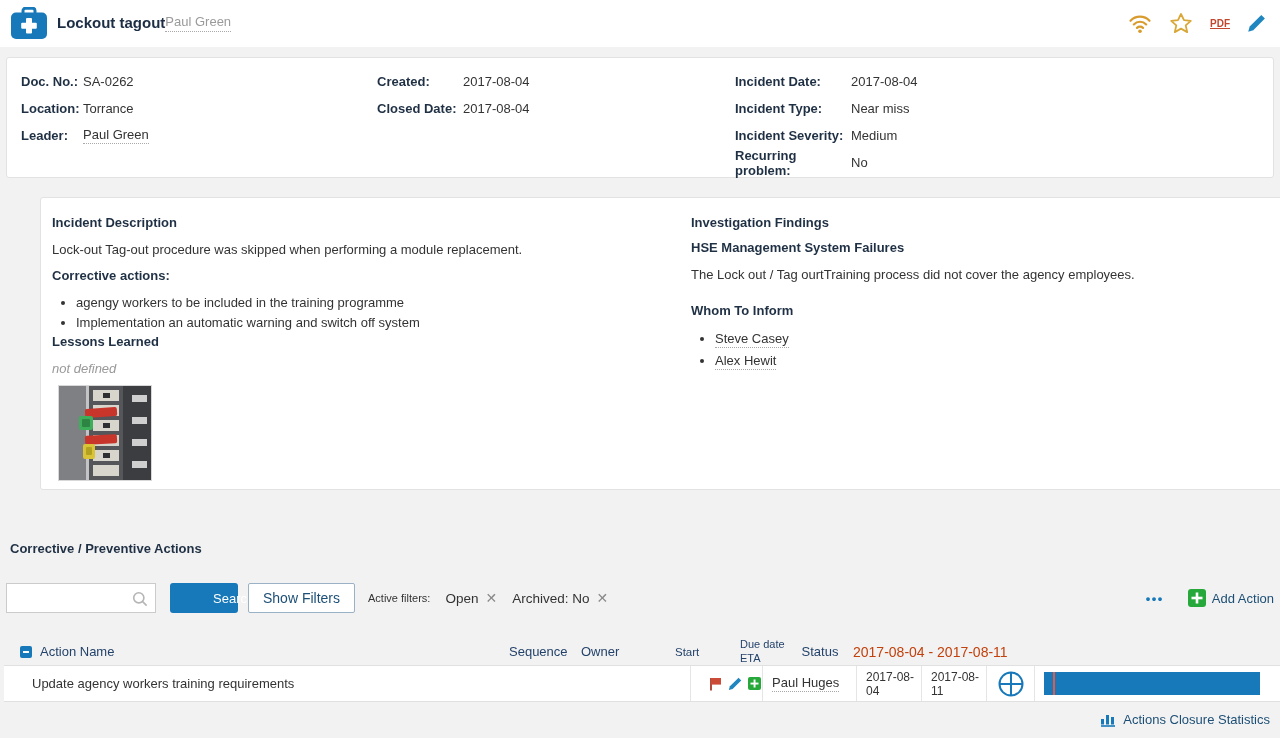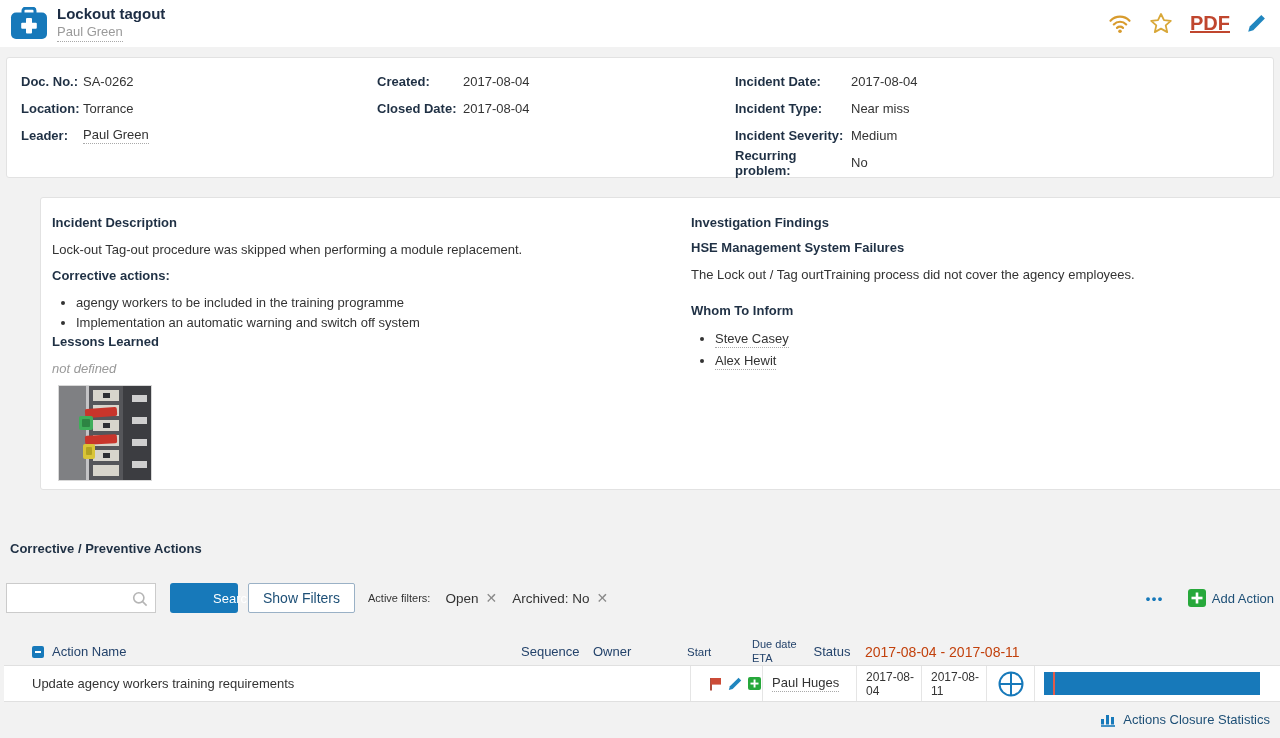--- a/index.html
+++ b/index.html
@@ -9,26 +9,26 @@
     background:#f2f2f2; color:#333;
     font-family:"Liberation Sans", sans-serif; font-size:13px;
   }
   
   .app-header {
     position:absolute; top:0; left:0; width:1280px; height:47px;
     background:#fff; display:flex; align-items:center; justify-content:space-between;
     padding:0 14px 0 10px;
   }
   .hdr-left { display:flex; align-items:center; gap:9px; }
-  .hdr-titles { display:flex; flex-direction:column; line-height:1.25; }
+  .hdr-titles { display:flex; line-height:1.25; }
   .page-title { font-size:15px; font-weight:bold; color:#1d2d44; }
   .hdr-owner { font-size:13px; color:#9a9a9a; align-self:flex-start;
     border-bottom:1px dotted #b9b9b9; cursor:pointer; }
   .hdr-right { display:flex; align-items:center; gap:17px; }
-  .pdf-link { color:#c0462e; font-weight:bold; font-size:20px;
+  .pdf-link { color:#c0462e; font-weight:bold; font-size:10px;
     text-decoration:underline; cursor:pointer; }
   .hdr-icon { cursor:pointer; display:flex; }
 
   
   .box { position:absolute; left:6px; width:1268px; background:#fff;
     border:1px solid #e2e2e2; border-radius:3px; }
   .box1 { top:57px; height:121px; }
   .box2 { top:197px; height:293px;margin-left:34px; }
 
   .info-col { position:absolute; top:10px; }
@@ -74,21 +74,21 @@
   .af-label { margin-left:13px; font-size:11px; }
   .chip { margin-left:15px; display:flex; align-items:center; gap:7px; font-size:13.5px; }
   .chip .x { color:#8a8a8a; font-size:14px; cursor:pointer; line-height:1; }
   .toolbar-right { margin-left:auto; display:flex; align-items:center; }
   .more-btn { color:#1779ba; font-weight:bold; font-size:13px; letter-spacing:1.5px;
     margin-right:24px; cursor:pointer; }
   .add-action { display:flex; align-items:center; gap:6px; color:#1d4f76;
     font-size:13px; cursor:pointer; }
 
   
-  .tbl-head { position:absolute; top:638px; left:16px; width:1090px; height:27px;
+  .tbl-head { position:absolute; top:638px; left:4px; width:1090px; height:27px;
     display:flex; align-items:center; color:#24436b;padding-left:6px; }
   .tbl-row { position:absolute; top:665px; left:4px; width:1280px; height:37px;
     background:#fff; border-top:1px solid #e0e0e0; border-bottom:1px solid #e0e0e0;
     display:flex; align-items:stretch; cursor:pointer; }
   .c-name { flex:1; display:flex; align-items:center; }
   .tbl-head .c-name { gap:8px; padding-left:10px; }
   .tbl-row  .c-name { padding-left:28px; }
   .c-seq { width:72px; } .c-owner { width:94px; } .c-start { width:65px; }
   .c-due { width:65px; } .c-status { width:48px; } .c-gantt { width:250px; }
   .tbl-head > div, .tbl-row > div { padding-left:9px; display:flex; align-items:center; }

